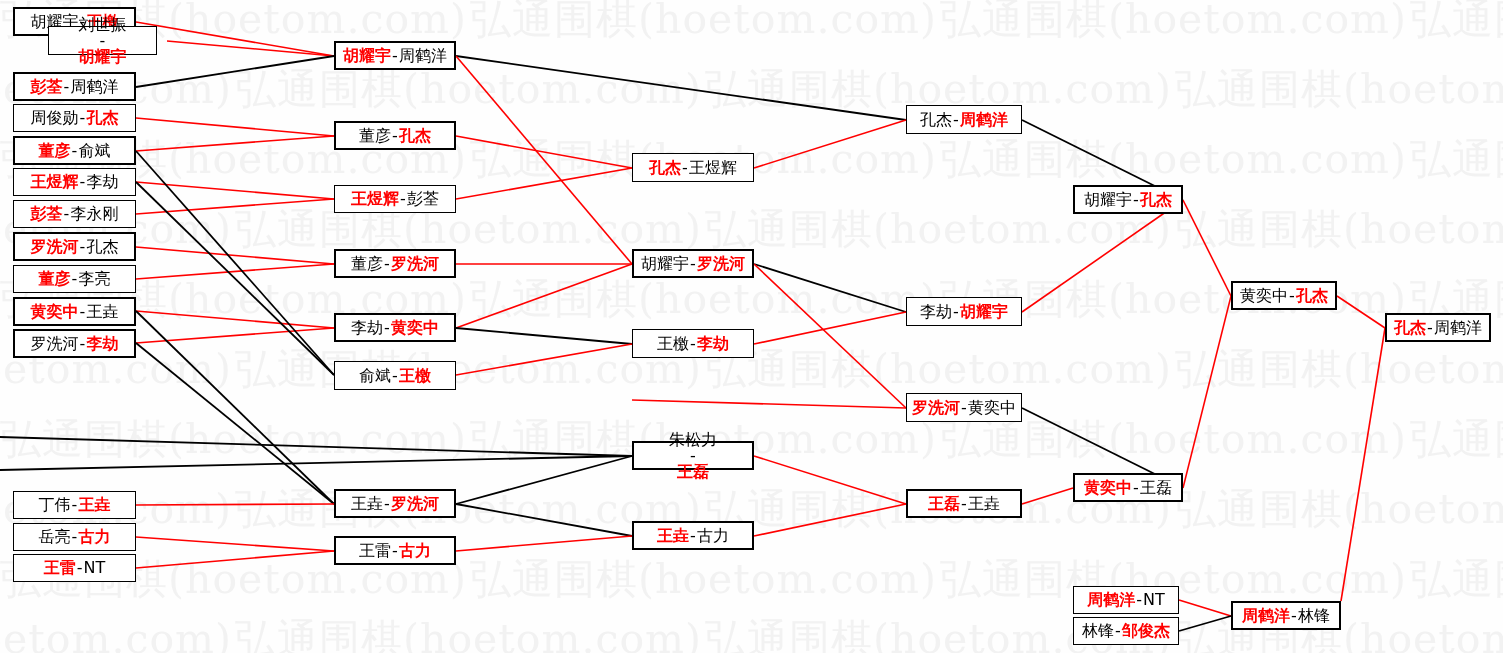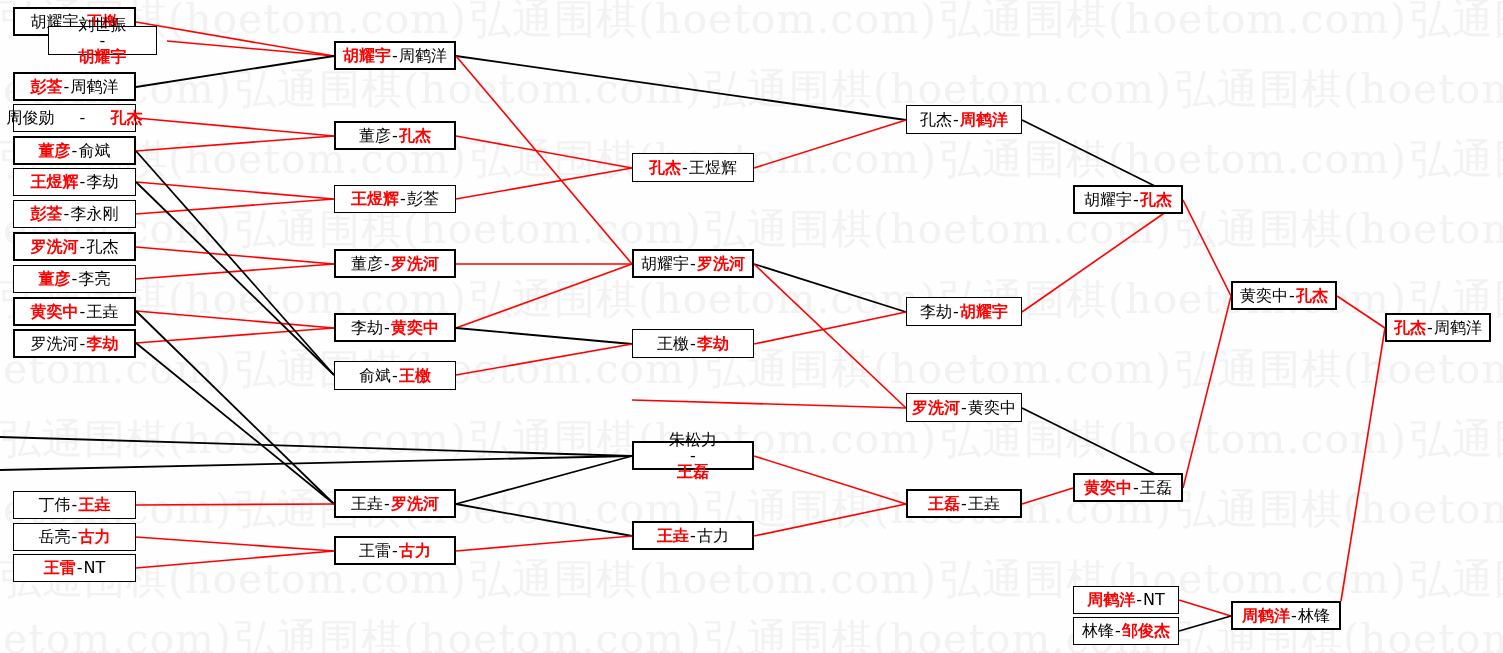--- a/index.html
+++ b/index.html
@@ -158,21 +158,21 @@
       <div class="node" style="left: 48px; top: 26px; width: 109px; height: 29px; flex-direction: column;">
         <span class="lose">刘世振</span>
         <span class="sep">-</span>
         <span class="win">胡耀宇</span>
       </div>
       <div class="node bold" style="left: 13px; top: 72px; width: 123px; height: 29px;">
         <span class="win">彭荃</span>
         <span class="sep">-</span>
         <span class="lose">周鹤洋</span>
       </div>
-      <div class="node" style="left: 13px; top: 104px; width: 123px; height: 28px; gap: 24px;">
+      <div class="node" style="left: 13px; top: 104px; width: 123px; height: 28px;">
         <span class="lose">周俊勋</span>
         <span class="sep">-</span>
         <span class="win">孔杰</span>
       </div>
       <div class="node bold" style="left: 13px; top: 136px; width: 123px; height: 29px;">
         <span class="win">董彦</span>
         <span class="sep">-</span>
         <span class="lose">俞斌</span>
       </div>
       <div class="node" style="left: 13px; top: 168px; width: 123px; height: 28px;">

